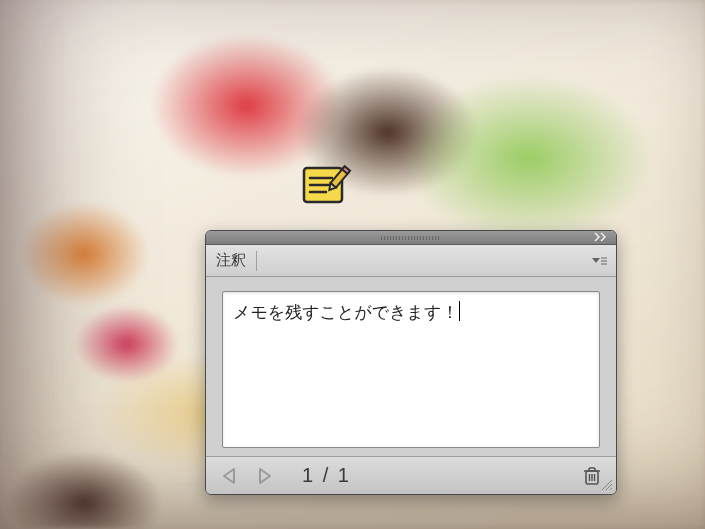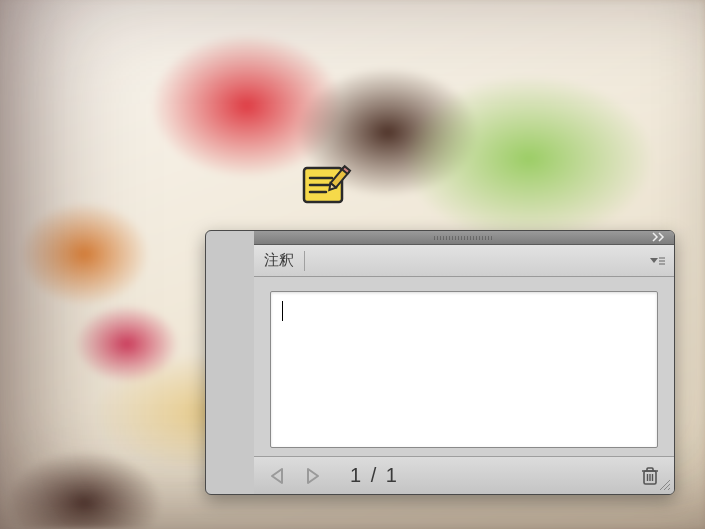--- a/index.html
+++ b/index.html
@@ -43,30 +43,29 @@
     top: 162px;
     width: 52px;
     height: 46px;
   }
 
   
   .panel {
     position: absolute;
     left: 205px;
     top: 230px;
-    width: 470px;
+    width: 412px;
     height: 265px;
     background: #c8c8c8;
     border: 1px solid #4a4a4a;
     border-radius: 6px;
     box-shadow: 0 6px 18px rgba(0,0,0,0.35);
     display: flex;
     flex-direction: column;
     overflow: hidden;
-    padding-left: 48px;
   }
 
   .panel-drag-top {
     height: 14px;
     background: linear-gradient(#9a9a9a, #7d7d7d);
     border-bottom: 1px solid #5a5a5a;
     position: relative;
   }
   .panel-drag-top::after {
     content: "";
@@ -213,21 +212,21 @@
           <path d="M2 3 L6 8 L10 3 Z" fill="#666"></path>
           <line x1="11" y1="3" x2="17" y2="3" stroke="#666" stroke-width="1.2"></line>
           <line x1="11" y1="6" x2="17" y2="6" stroke="#666" stroke-width="1.2"></line>
           <line x1="11" y1="9" x2="17" y2="9" stroke="#666" stroke-width="1.2"></line>
         </svg>
       </div>
     </div>
 
     <div class="panel-body">
       <div class="note-text-wrap">
-        <span class="caret"></span>
+        <span>メモを残すことができます！</span><span class="caret"></span>
       </div>
     </div>
 
     <div class="panel-footer">
       <div class="nav-arrow">
         <svg width="22" height="18" viewBox="0 0 22 18">
           <path d="M14 2 L4 9 L14 16 Z" fill="none" stroke="#9a9a9a" stroke-width="2" stroke-linejoin="round"></path>
         </svg>
       </div>
       <div class="nav-arrow">

